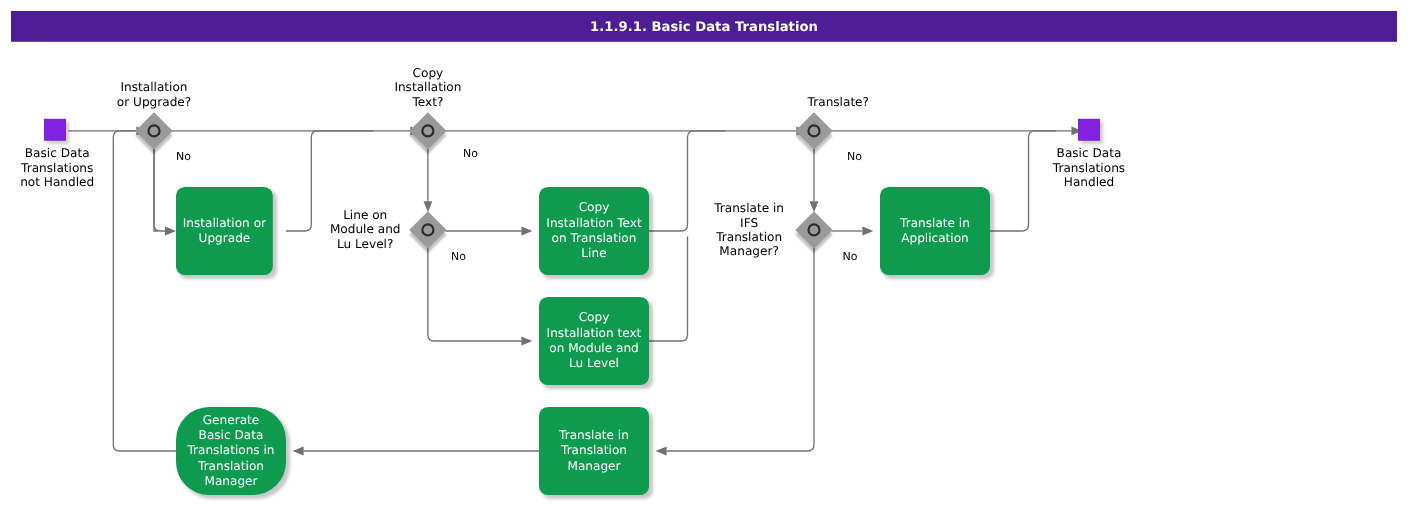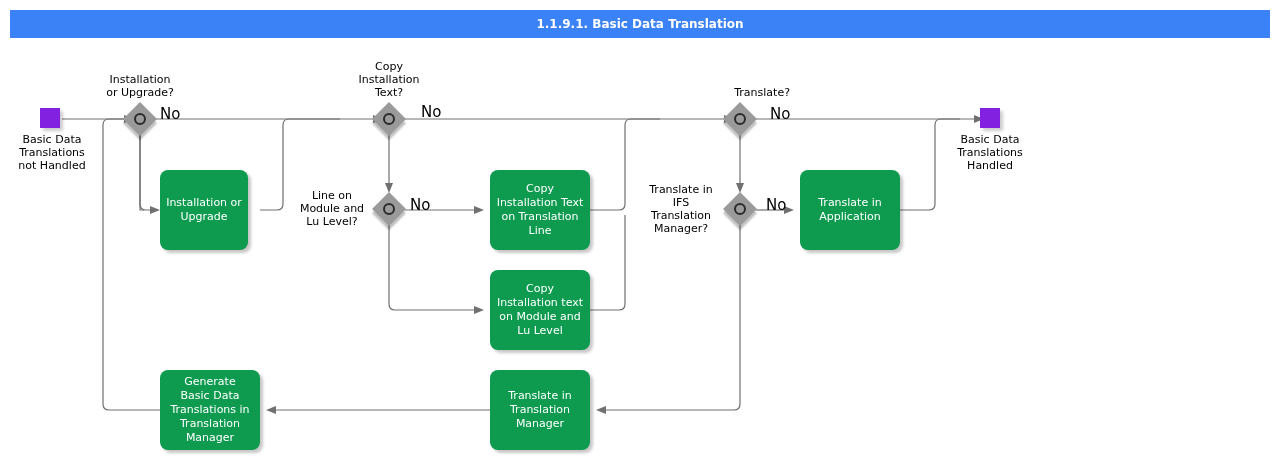--- a/index.html
+++ b/index.html
@@ -20,21 +20,21 @@
     top: 0;
     width: 1280px;
     height: 460px;
   }
   .header-bar {
     position: absolute;
     left: 10px;
     top: 10px;
     width: 1260px;
     height: 28px;
-    background: #3b82f6;
+    background: #4c1d95;
     display: flex;
     align-items: center;
     justify-content: center;
   }
   .header-title {
     color: #ffffff;
     font-size: 12px;
     font-weight: bold;
     font-family: "DejaVu Sans", sans-serif;
     letter-spacing: 0px;
@@ -102,23 +102,24 @@
     position: absolute;
     text-align: center;
     font-size: 11px;
     line-height: 13px;
     color: #000000;
     white-space: pre-line;
     font-family: "DejaVu Sans", sans-serif;
   }
   .edge-label {
     position: absolute;
-    font-size: 15px;
+    font-size: 10px;
     color: #000000;
     font-family: "DejaVu Sans", sans-serif;
+    margin-top: 32px;
   }
   svg line, svg path, svg polyline {
     stroke: #707070;
     stroke-width: 1.2;
     fill: none;
   }
   .arrowhead {
     fill: #707070;
     stroke: none;
   }
@@ -252,21 +253,21 @@
 Installation text
 on Module and
 Lu Level</span>
 </div>
 
 <div class="node proc" style="left:800px; top:170px; width:100px; height:80px;">
   <span style="white-space:pre-line;">Translate in
 Application</span>
 </div>
 
-<div class="node proc" style="left:160px; top:370px; width:100px; height:80px;">
+<div class="node proc" style="left:160px; top:370px; width:100px; height:80px;border-radius:30px;">
   <span style="white-space:pre-line;">Generate
 Basic Data
 Translations in
 Translation
 Manager</span>
 </div>
 
 <div class="node proc" style="left:490px; top:370px; width:100px; height:80px;">
   <span style="white-space:pre-line;">Translate in
 Translation

